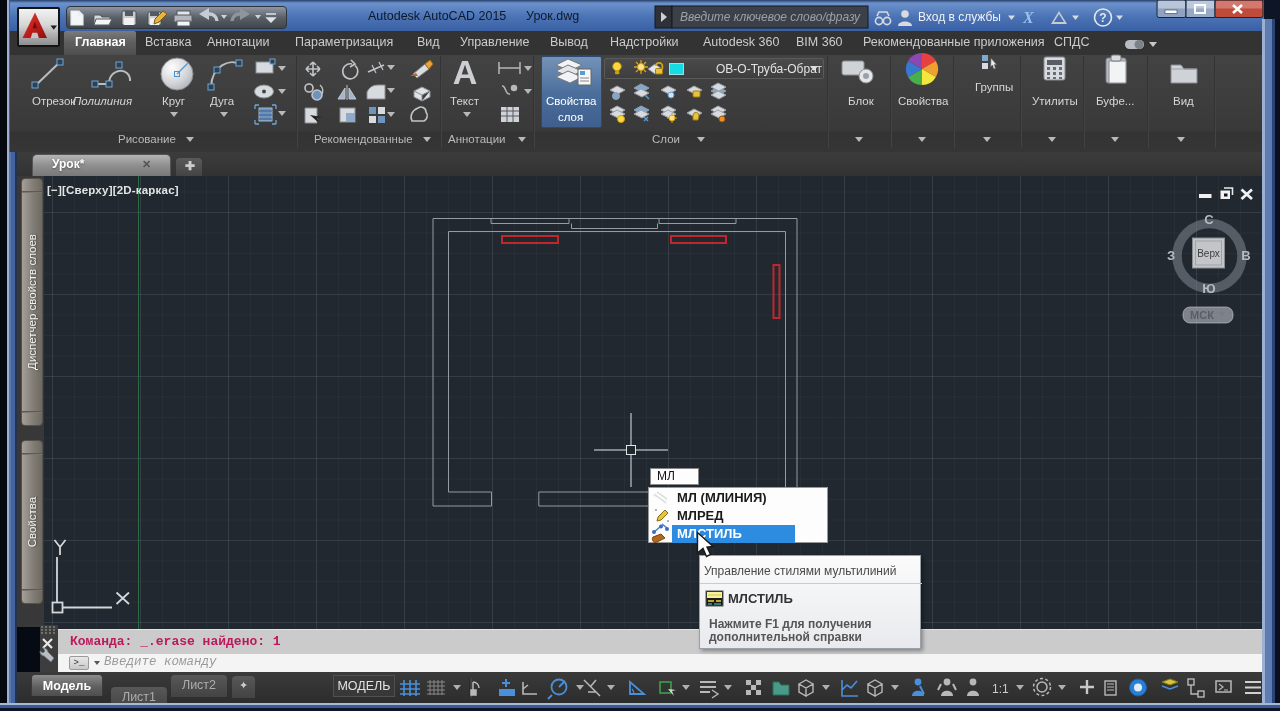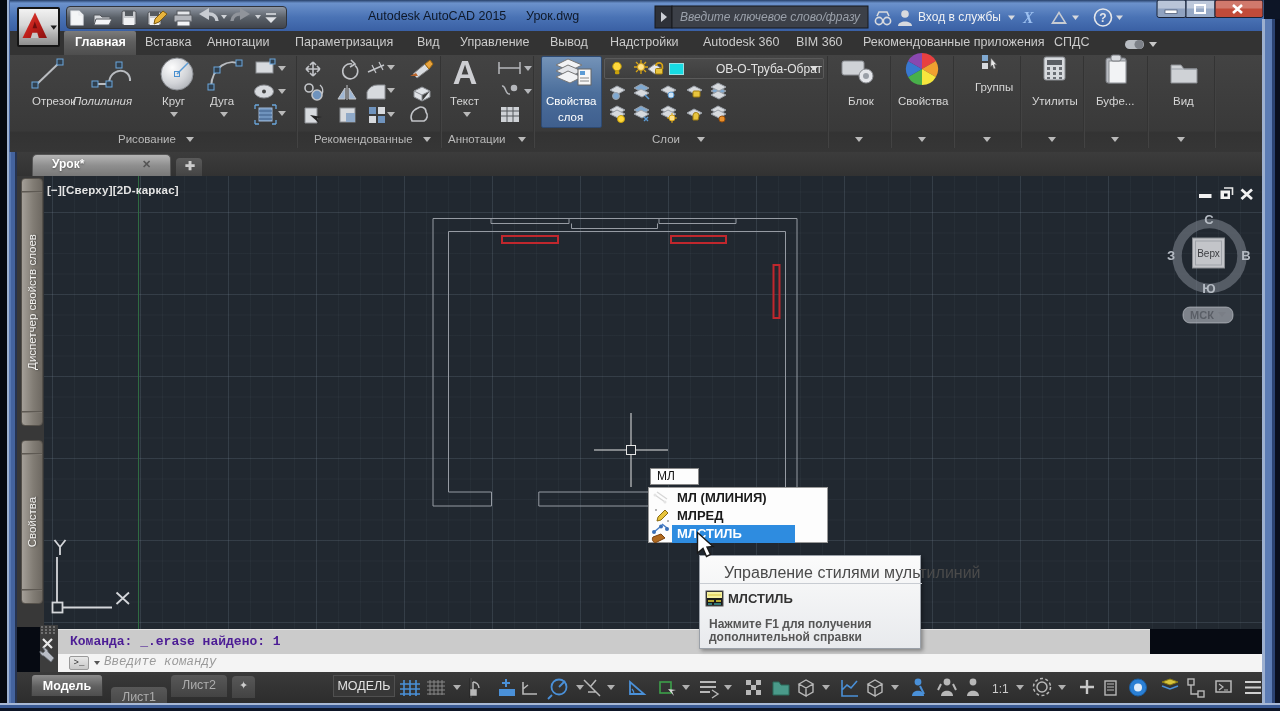--- a/index.html
+++ b/index.html
@@ -40,21 +40,21 @@
  background-image:
   linear-gradient(90deg, rgba(140,155,175,0.14) 0 1px, transparent 1px),
   linear-gradient(rgba(140,155,175,0.14) 0 1px, transparent 1px),
   linear-gradient(90deg, rgba(140,155,175,0.055) 0 1px, transparent 1px),
   linear-gradient(rgba(140,155,175,0.055) 0 1px, transparent 1px);
  background-size:88px 88px, 82px 82px, 22px 22px, 20.5px 20.5px;
  background-position:8px 0px, 0 36px, 8px 0px, 0 36px; }
 #vplabel { left:3px; top:8px; font-size:11.5px; font-weight:700; color:#e4e4e4; letter-spacing:0.2px;}
 
 #cmdleft { left:40px; top:625px; width:18px; height:47px; background:#3d3d3d; }
-#cmdhist { left:58px; top:629px; width:1092px; height:25px; background:#cbcbcb; border-top:1px solid #e2e2e2; font-family:"Liberation Mono",monospace; font-size:13px; font-weight:700; color:#4c1d95; line-height:24px; }
+#cmdhist { left:58px; top:629px; width:1204px; height:25px; background:#cbcbcb; border-top:1px solid #e2e2e2; font-family:"Liberation Mono",monospace; font-size:13px; font-weight:700; color:#be185d; line-height:24px; }
 #cmdin { left:58px; top:654px; width:1204px; height:18px; background:#f4f4f4; }
 
 #statusbar { left:10px; top:672px; width:1252px; height:32px; background:linear-gradient(#3a3a3a,#2c2c2c); }
 .ltab { position:absolute; top:2px; height:22px; border-radius:4px 4px 0 0; font-size:12.5px; text-align:center; }
 
 #mlbox { left:650px; top:468px; width:49px; height:17px; background:#fdfdfd; border:1px solid #888; font-size:12px; color:#111; padding-left:6px; line-height:15px; z-index:40;}
 #mllist { left:648px; top:487px; width:180px; height:56px; background:#fdfdfd; border:1px solid #999; z-index:40; }
 .mlrow { position:absolute; left:1px; width:145px; height:18px; font-size:13px; font-weight:700; color:#1a1a1a; line-height:18px; }
 #tooltip { left:699px; top:555px; width:222px; height:94px; background:linear-gradient(#fbfbfb,#e8eaed); border:1px solid #9aa0a8; box-shadow:2px 2px 4px rgba(0,0,0,0.35); z-index:35; }
 svg { position:absolute; overflow:visible; }
@@ -669,21 +669,21 @@
   <div class="abs" id="mllist">
     <div class="mlrow" style="top:1px;"><span style="margin-left:27px;">МЛ (МЛИНИЯ)</span></div>
     <div class="mlrow" style="top:19px;"><span style="margin-left:27px;">МЛРЕД</span></div>
     <div class="mlrow" style="top:37px;">
         <div style="position:absolute;left:22px;top:0;width:123px;height:18px;background:#2e8ce0;"></div>
         <span style="position:absolute;left:27px;color:#fff;">МЛСТИЛЬ</span>
       </div>
   </div>
 
   <div class="abs" id="tooltip">
-    <div class="abs ws" style="left:24px;top:8px;font-size:16px;color:#4a4a4a;">Управление стилями мультилиний</div>
+    <div class="abs ws" style="left:4px;top:8px;font-size:12px;color:#4a4a4a;">Управление стилями мультилиний</div>
     <div class="abs" style="left:0px;top:27px;width:222px;height:1px;background:#c8ccd2;"></div>
     <div class="abs ws" style="left:28px;top:35px;font-size:13px;font-weight:700;color:#333;">МЛСТИЛЬ</div>
     <div class="abs ws" style="left:9px;top:61px;font-size:12px;font-weight:700;color:#555;">Нажмите F1 для получения</div>
     <div class="abs ws" style="left:9px;top:74px;font-size:12px;font-weight:700;color:#555;">дополнительной справки</div>
     <svg width="24" height="22" style="left:6px;top:33px;">
       <rect x="0" y="2" width="17" height="15" fill="#1a1a1a" stroke="#555"></rect>
       <rect x="1" y="3" width="15" height="6" fill="#f5f0a0"></rect>
       <path d="M2,6 h13" stroke="#d8c43d" stroke-width="1"></path>
       <path d="M2,12 h6 M10,12 h5" stroke="#e8d83d" stroke-width="1.4"></path>
       <path d="M2,15 h4 M8,15 h7" stroke="#4ad8d8" stroke-width="1"></path>

